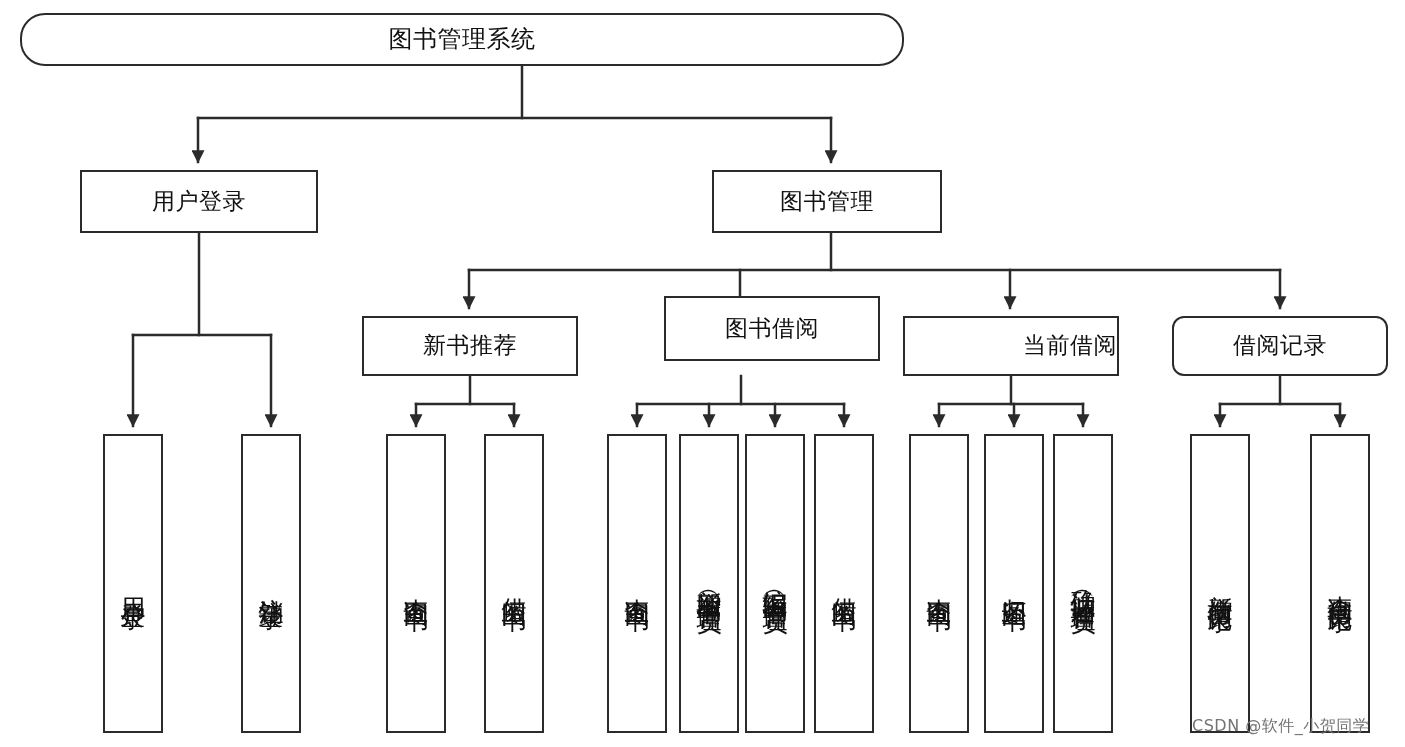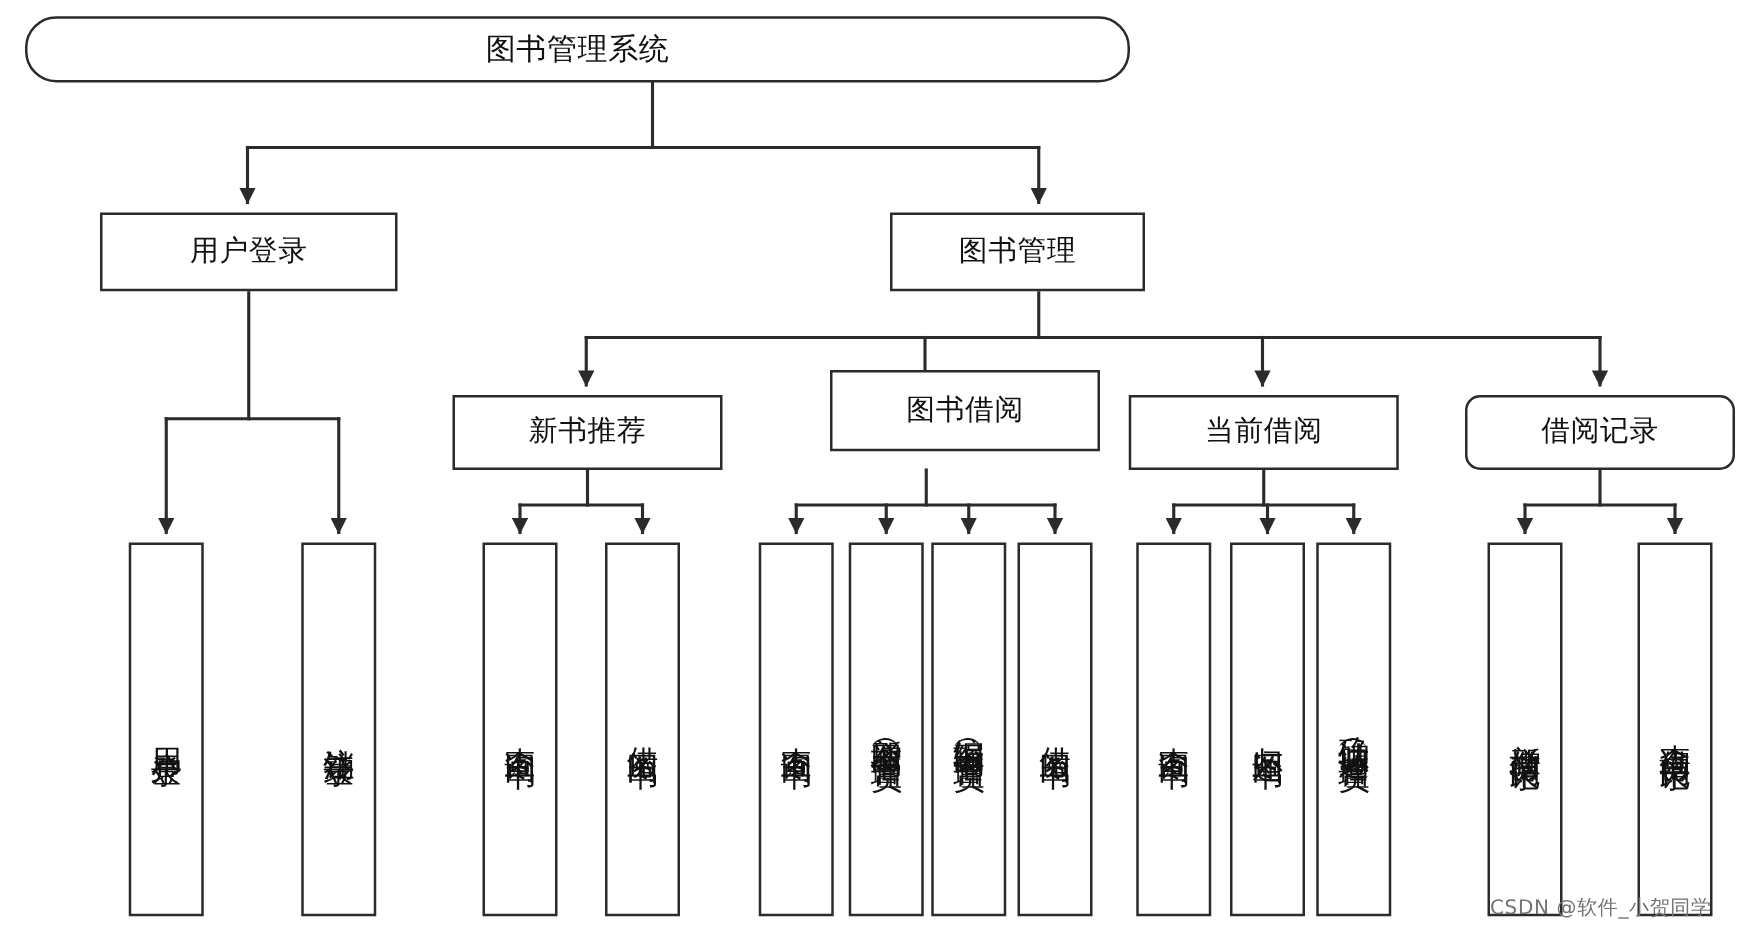--- a/index.html
+++ b/index.html
@@ -129,31 +129,31 @@
     </g>
   </svg>
 
   <div class="node horiz root" style="left:20px; top:13px; width:884px; height:53px;border-radius:25px;">
     <span class="node-label">图书管理系统</span>
   </div>
 
   <div class="node horiz" style="left:80px; top:170px; width:238px; height:63px;">
     <span class="node-label">用户登录</span>
   </div>
-  <div class="node horiz" style="left:712px; top:170px; width:204px; height:63px;">
+  <div class="node horiz" style="left:712px; top:170px; width:230px; height:63px;">
     <span class="node-label">图书管理</span>
   </div>
 
   <div class="node horiz" style="left:362px; top:316px; width:216px; height:60px;align-items:center;">
     <span class="node-label">新书推荐</span>
   </div>
   <div class="node horiz" style="left:633px; top:296px; width:216px; height:65px;margin-left:31px;">
     <span class="node-label">图书借阅</span>
   </div>
-  <div class="node horiz" style="left:903px; top:316px; width:216px; height:60px;">
+  <div class="node horiz" style="left:903px; top:316px; width:216px; height:60px;justify-content:flex-end;">
     <span class="node-label">当前借阅</span>
   </div>
   <div class="node horiz" style="left:1172px; top:316px; width:216px; height:60px;border-radius:12px;">
     <span class="node-label">借阅记录</span>
   </div>
 
   <div class="node vert" style="left:103px; top:434px; width:60px; height:299px;">
     <span class="node-label">用户登录</span>
   </div>
   <div class="node vert" style="left:241px; top:434px; width:60px; height:299px;">

